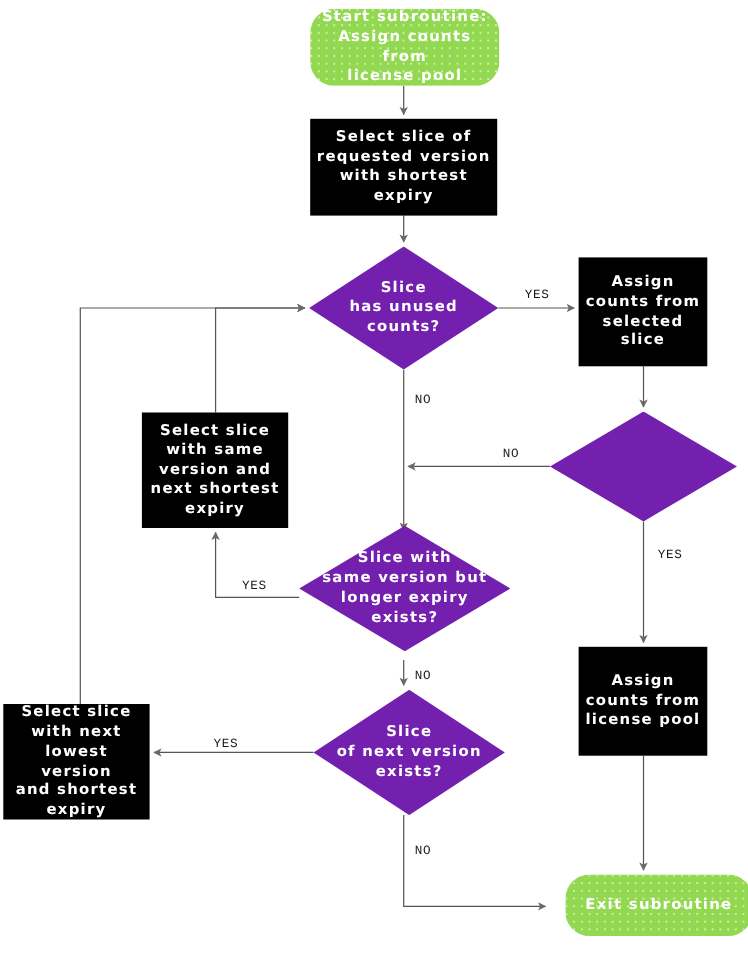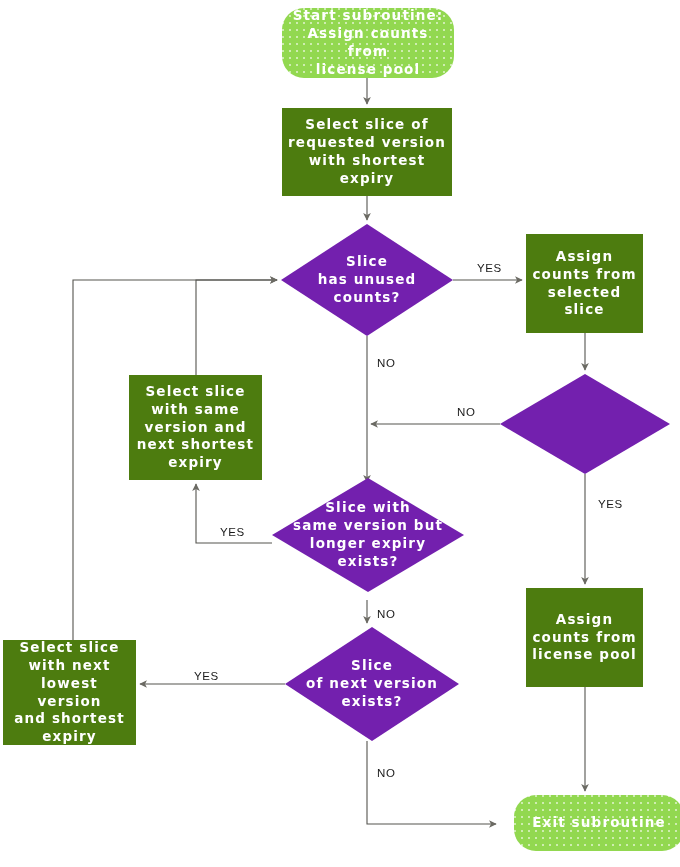--- a/index.html
+++ b/index.html
@@ -50,21 +50,21 @@
   .term {
     background: #92d850;
     background-image:
       radial-gradient(circle at 1px 1px, rgba(255,255,255,0.55) 0.8px, transparent 0.9px);
     background-size: 7px 7px;
     border-radius: 22px;
     font-size: 13.5px;
   }
   
   .proc {
-    background: #4d7c0f;
+    background: #000000;
     font-size: 13.5px;
   }
   
   .dec {
     background: transparent;
     font-size: 13.5px;
   }
   .dec .diamond {
     position: absolute;
     left: 0; top: 0;
@@ -72,21 +72,21 @@
     background: #7320ae;
     -webkit-clip-path: polygon(50% 0%, 100% 50%, 50% 100%, 0% 50%);
     clip-path: polygon(50% 0%, 100% 50%, 50% 100%, 0% 50%);
   }
   .dec .label {
     position: relative;
     z-index: 2;
   }
   .edge-label {
     position: absolute;
-    font-family: Liberation Sans, sans-serif;
+    font-family: Liberation Mono, monospace;
     font-size: 11.5px;
     font-weight: normal;
     letter-spacing: 0.6px;
     color: #1a1a1a;
     white-space: nowrap;
   }
 </style>
 </head>
 <body>
 

